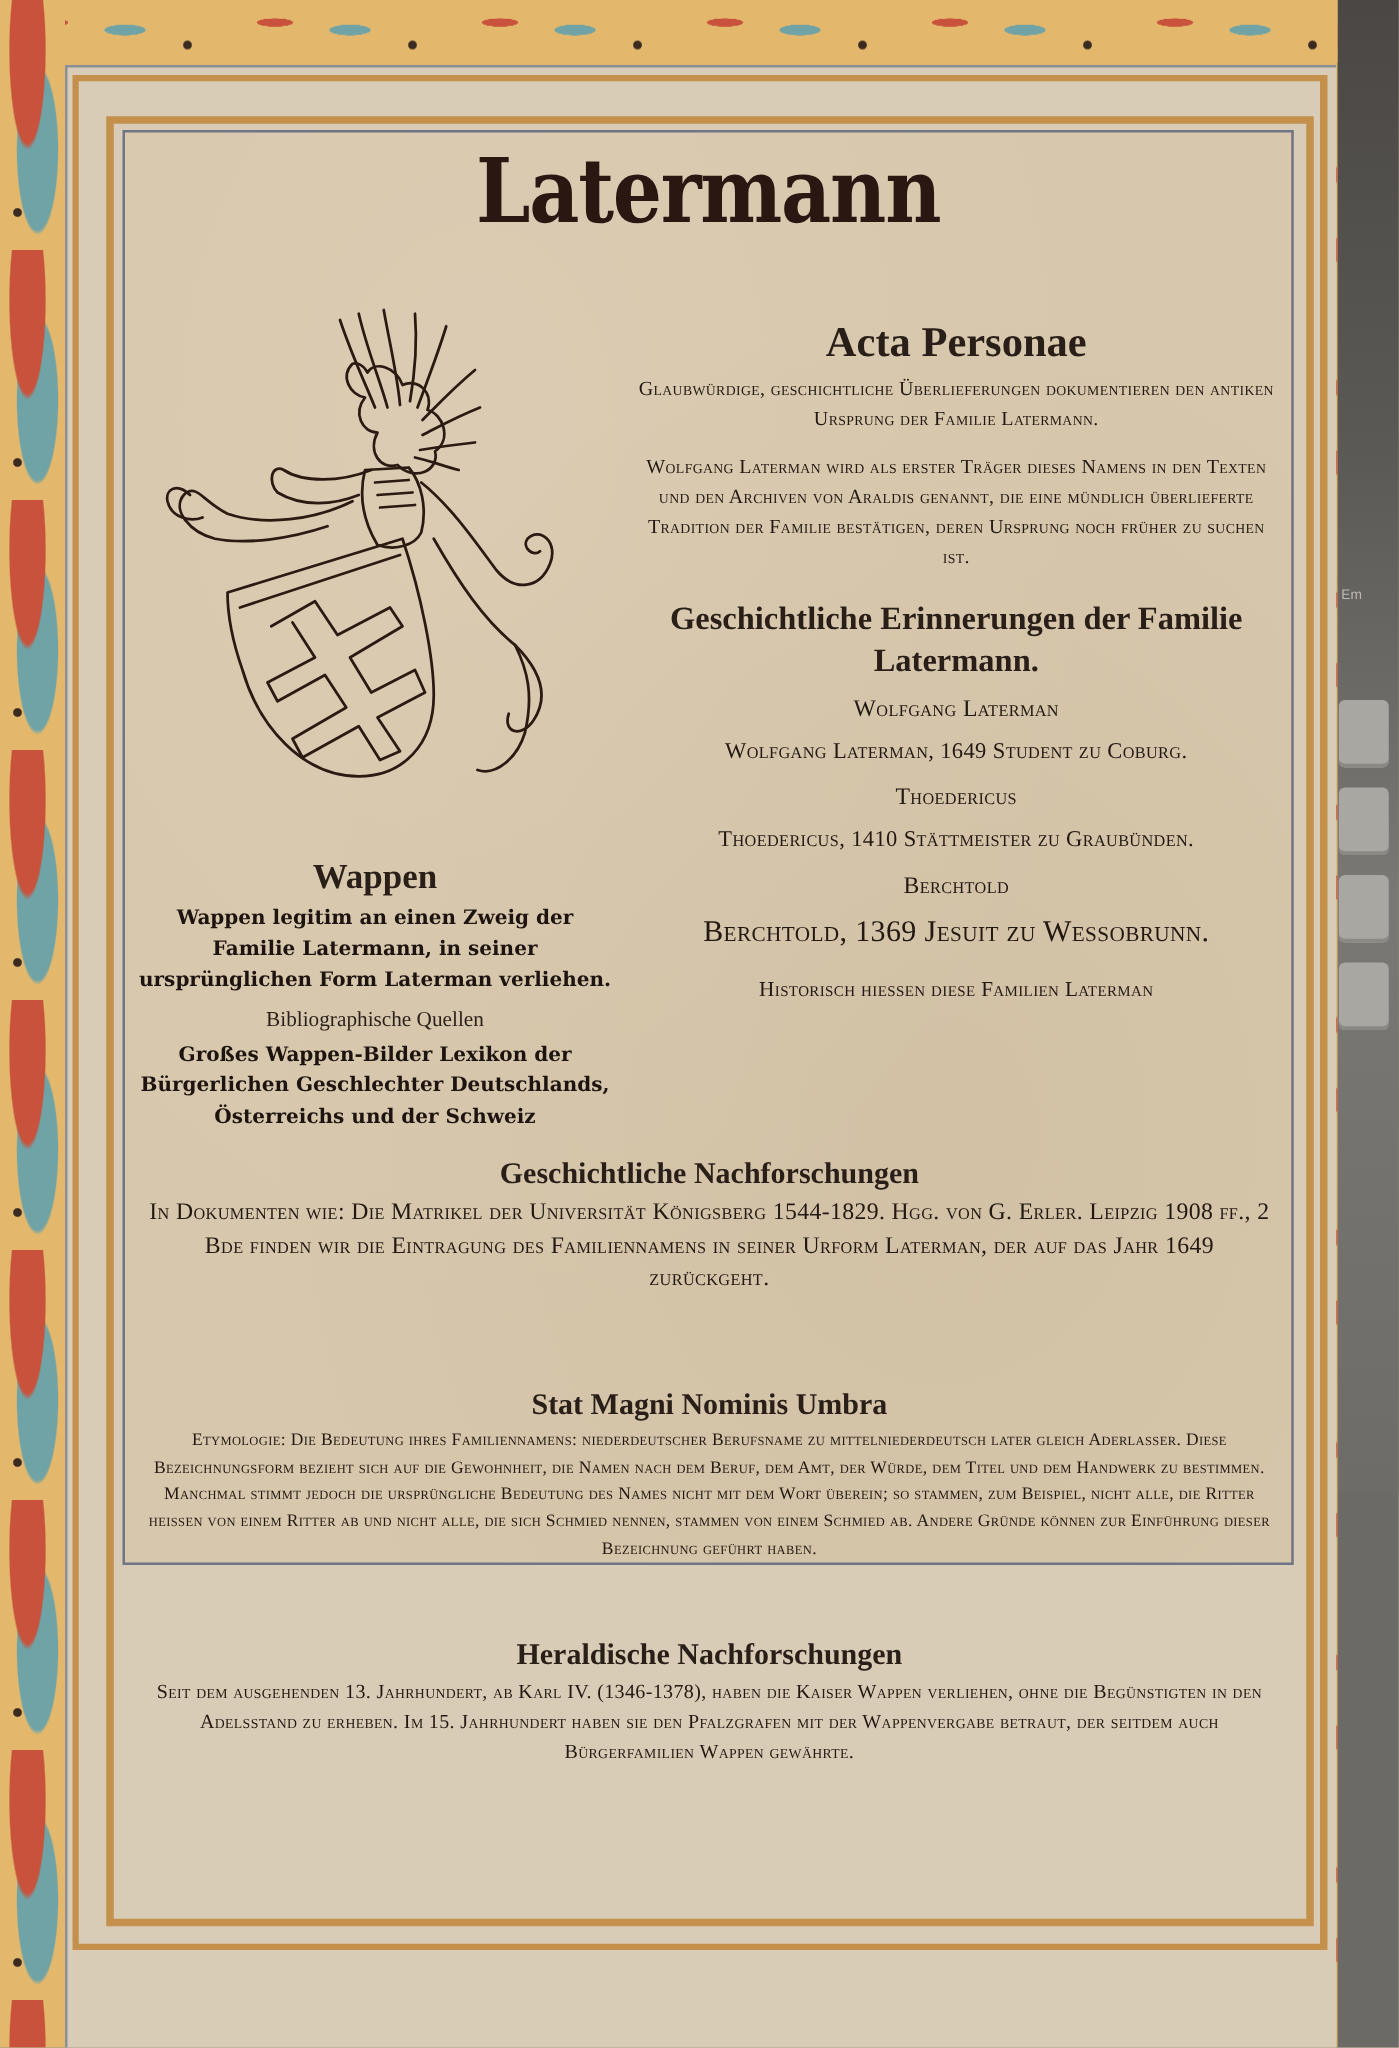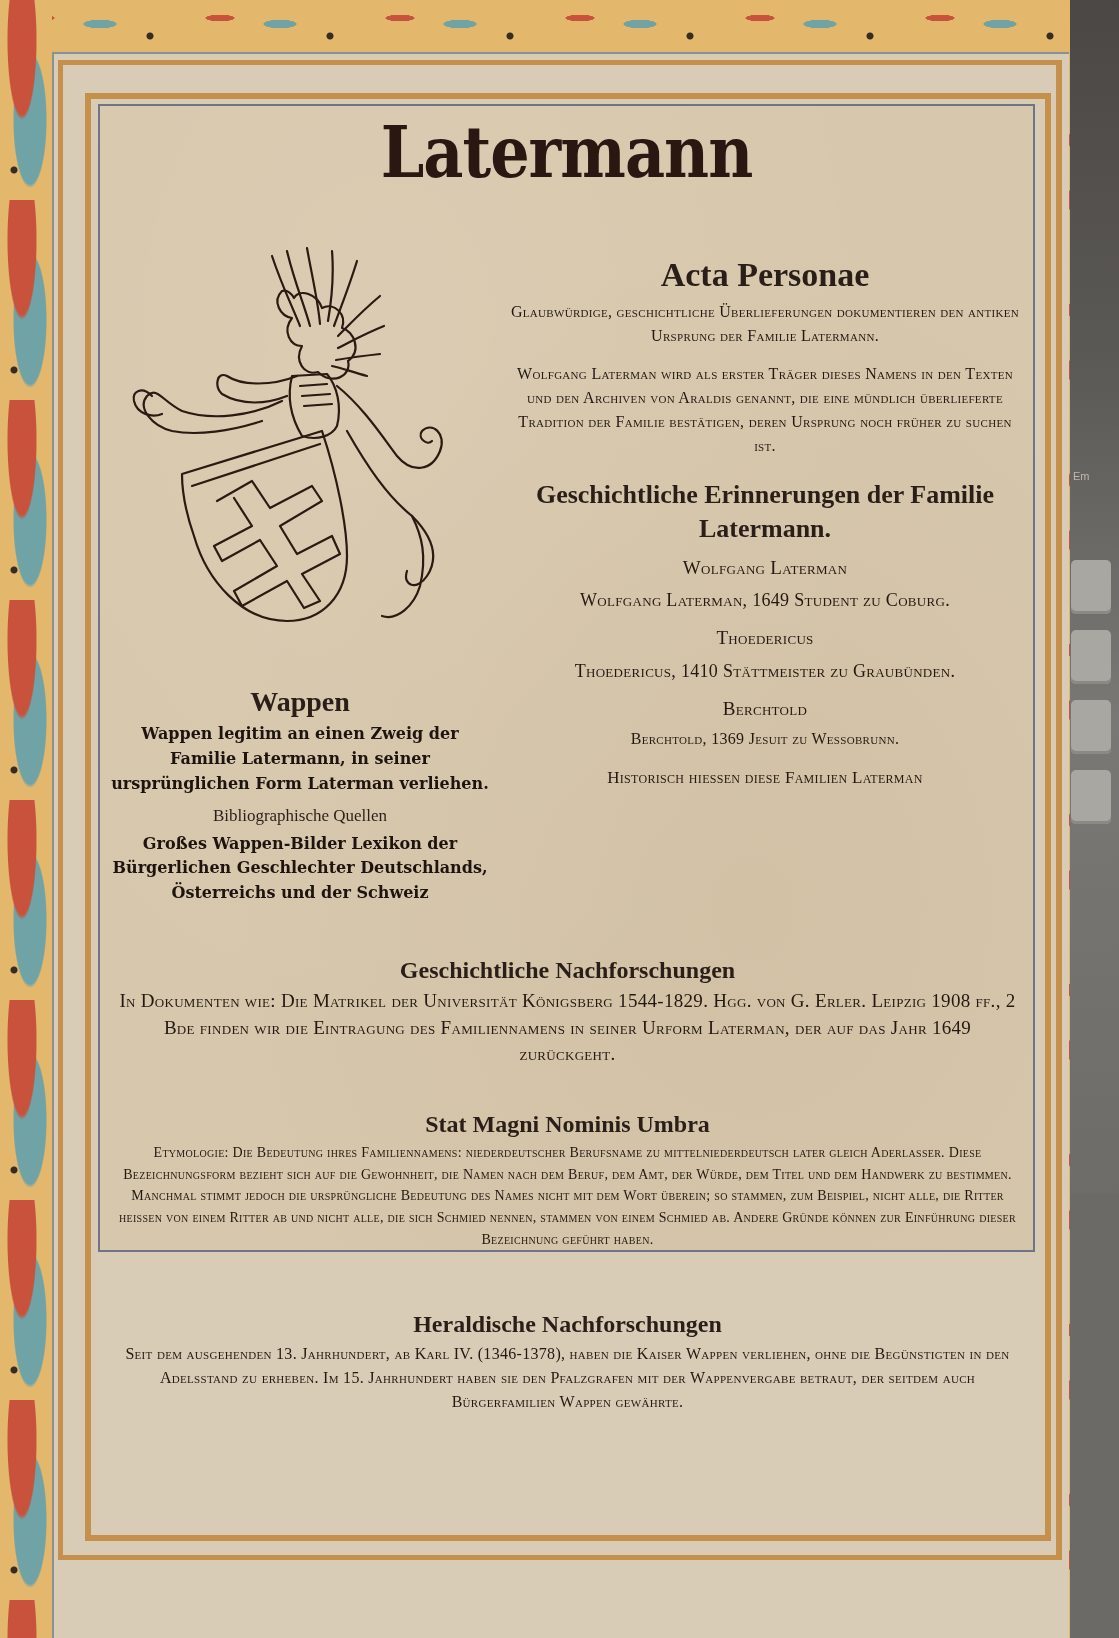--- a/index.html
+++ b/index.html
@@ -176,32 +176,32 @@
     <p class="sc mb14" style="font-size:16px; line-height:1.5;">Glaubwürdige, geschichtliche Überlieferungen dokumentieren den antiken Ursprung der Familie Latermann.</p>
     <p class="sc mb14" style="font-size:16px; line-height:1.5;">Wolfgang Laterman wird als erster Träger dieses Namens in den Texten und den Archiven von Araldis genannt, die eine mündlich überlieferte Tradition der Familie bestätigen, deren Ursprung noch früher zu suchen ist.</p>
 
     <h2 class="h-mid mb6" style="margin-top:20px;">Geschichtliche Erinnerungen der Familie Latermann.</h2>
 
     <p class="sc" style="font-size:19px; line-height:1.7;">Wolfgang Laterman</p>
     <p class="sc mb6" style="font-size:18px; line-height:1.8;">Wolfgang Laterman, 1649 Student zu Coburg.</p>
     <p class="sc" style="font-size:19px; line-height:1.7;">Thoedericus</p>
     <p class="sc mb6" style="font-size:18px; line-height:1.8;">Thoedericus, 1410 Stättmeister zu Graubünden.</p>
     <p class="sc" style="font-size:19px; line-height:1.7;">Berchtold</p>
-    <p class="sc mb10" style="font-size:16px; line-height:1.8;">Berchtold, 1369 Jesuit zu Wessobrunn.</p>
+    <p class="sc mb10" style="font-size:24px; line-height:1.8;">Berchtold, 1369 Jesuit zu Wessobrunn.</p>
     <p class="sc" style="font-size:17px; line-height:1.6;">Historisch hiessen diese Familien Laterman</p>
   </div>
 
   <div class="left-col center">
     <h2 class="h-small" style="font-size:28px; font-weight:bold; margin-bottom:4px;">Wappen</h2>
     <p class="blackletter mb6">Wappen legitim an einen Zweig der Familie Latermann, in seiner ursprünglichen Form Laterman verliehen.</p>
     <p style="font-size:17px; line-height:1.6; margin-bottom:2px;">Bibliographische Quellen</p>
     <p class="blackletter">Großes Wappen-Bilder Lexikon der Bürgerlichen Geschlechter Deutschlands, Österreichs und der Schweiz</p>
   </div>
 
-  <div class="full center" style="top:851px;">
+  <div class="full center" style="top:820px;">
     <h3 class="h-small" style="margin-bottom:4px;">Geschichtliche Nachforschungen</h3>
     <p class="sc" style="font-size:19px; line-height:1.4; padding:0 6px;">In Dokumenten wie: Die Matrikel der Universität Königsberg 1544-1829. Hgg. von G. Erler. Leipzig 1908 ff., 2 Bde finden wir die Eintragung des Familiennamens in seiner Urform  Laterman, der auf das Jahr 1649 zurückgeht.</p>
   </div>
 
   <div class="full center" style="top:1005px;">
     <h3 class="h-small" style="margin-bottom:4px;">Stat Magni Nominis Umbra</h3>
     <p class="sc" style="font-size:14px; line-height:1.55; padding:0 4px;">Etymologie: Die Bedeutung ihres Familiennamens: niederdeutscher Berufsname zu mittelniederdeutsch later gleich Aderlasser. Diese Bezeichnungsform bezieht sich auf die Gewohnheit, die Namen nach dem Beruf, dem Amt, der Würde, dem Titel und dem Handwerk zu bestimmen. Manchmal stimmt jedoch die ursprüngliche Bedeutung des Names nicht mit dem Wort überein; so stammen, zum Beispiel, nicht alle, die Ritter heissen von einem Ritter ab und nicht alle, die sich Schmied nennen, stammen von einem Schmied ab. Andere Gründe können zur Einführung dieser Bezeichnung geführt haben.</p>
   </div>
 
   <div class="full center" style="top:1205px;">

